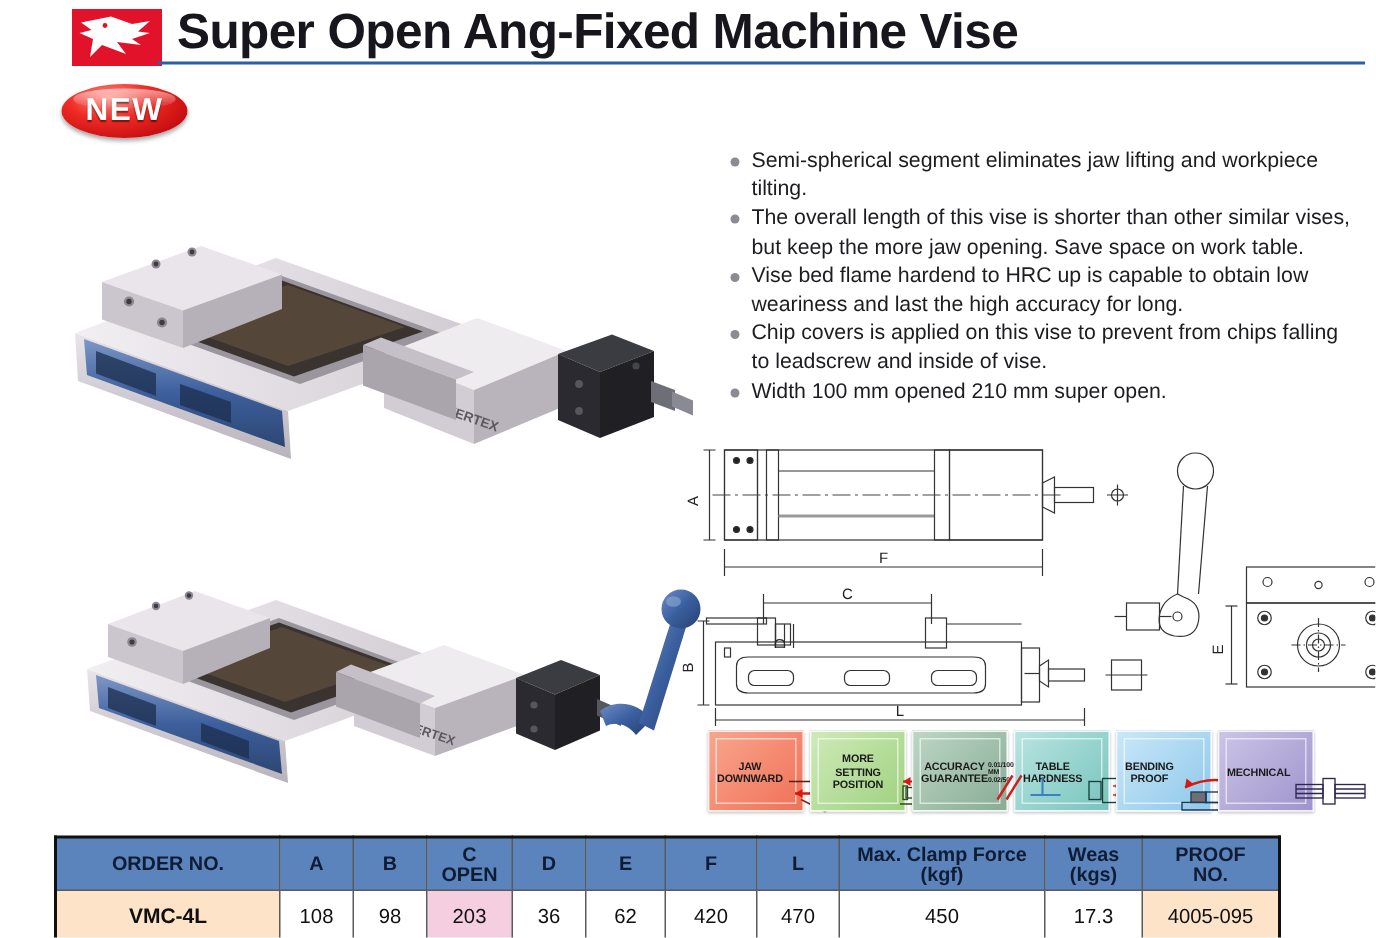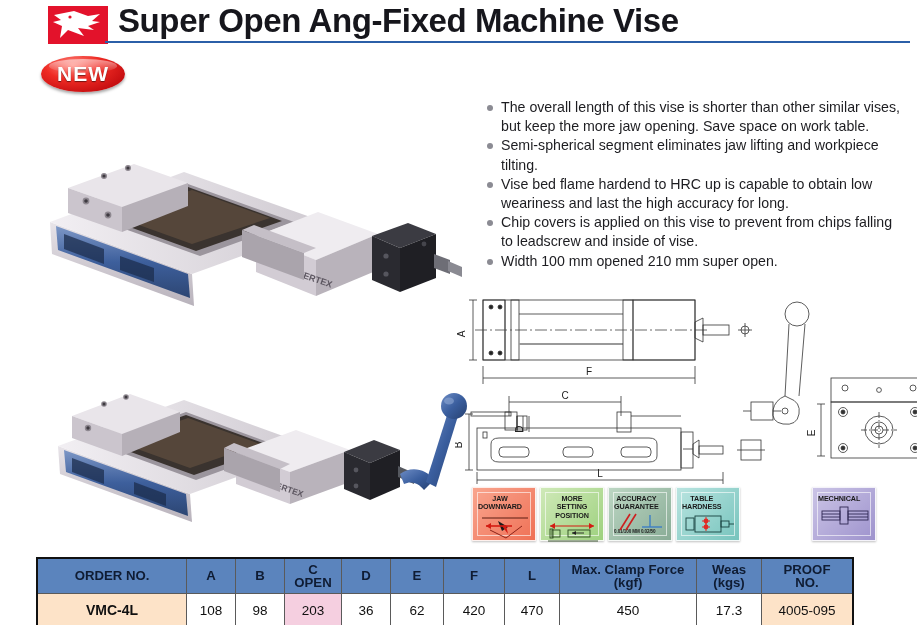--- a/index.html
+++ b/index.html
@@ -75,21 +75,21 @@
     position:absolute;top:0;width:64px;height:54px;
     border:1px solid rgba(255,255,255,.85);
     box-sizing:border-box;
     display:block;
     box-shadow:0 1px 2px rgba(0,0,0,.25);
   }
   .badge .inner{
     position:absolute;left:4px;top:4px;right:4px;bottom:4px;
     border:1px solid rgba(255,255,255,.6);
     box-sizing:border-box;
-    display:flex;flex-direction:column;align-items:flex-start;
+    display:flex;flex-direction:row;align-items:center;
     padding-top:2px;
   }
   .badge .blabel{
     font-size:7.2px;font-weight:bold;line-height:8.4px;
     text-align:center;letter-spacing:-0.1px;
     white-space:pre-line;
   }
   .badge .bart{flex:1;width:100%;position:relative;}
   .badge .bart svg{position:absolute;left:0;top:0;}
   .badge .bfine{
@@ -278,25 +278,25 @@
       <path d="M352 140 C 362 132, 378 134, 386 146 L 376 156 C 370 148, 362 147, 356 150 Z" fill="url(#handG)"></path>
       <path d="M378 148 L400 78 L410 82 L388 153 Z" fill="url(#handG)"></path>
       <circle cx="406" cy="72" r="13" fill="url(#handG)"></circle>
       <ellipse cx="401" cy="67" rx="5" ry="3.5" fill="#8fa9d4" opacity=".6"></ellipse>
     </svg>
   </div>
 
   <div class="bullets">
     <div class="bullet">
       <span class="dot"></span>
-      <span>The overall length of this vise is shorter than other similar vises, but keep the more jaw opening. Save space on work table.</span>
+      <span>Semi-spherical segment eliminates jaw lifting and workpiece tilting.</span>
     </div>
     <div class="bullet">
       <span class="dot"></span>
-      <span>Semi-spherical segment eliminates jaw lifting and workpiece tilting.</span>
+      <span>The overall length of this vise is shorter than other similar vises, but keep the more jaw opening. Save space on work table.</span>
     </div>
     <div class="bullet">
       <span class="dot"></span>
       <span>Vise bed flame hardend to HRC up is capable to obtain low weariness and last the high accuracy for long.</span>
     </div>
     <div class="bullet">
       <span class="dot"></span>
       <span>Chip covers is applied on this vise to prevent from chips falling to leadscrew and inside of vise.</span>
     </div>
     <div class="bullet">
@@ -505,20 +505,38 @@
             <line x1="6" y1="18" x2="16" y2="2" stroke="#cc2020" stroke-width="1.6"></line>
             <line x1="12" y1="18" x2="22" y2="2" stroke="#cc2020" stroke-width="1.6"></line>
             <line x1="36" y1="3" x2="36" y2="15" stroke="#3d7fc4" stroke-width="1.4"></line>
             <line x1="28" y1="15" x2="48" y2="15" stroke="#3d7fc4" stroke-width="1.4"></line>
           </svg>
         </div>
         <div class="bfine">0.01/100 MM  0.02/50</div>
       </div>
     </div>
 
+    <div class="badge" style="left:272px;background:linear-gradient(135deg,#c9e7f8,#8ec7ea);">
+      <div class="inner">
+        <div class="blabel">BENDING
+PROOF</div>
+        <div class="bart">
+          <svg width="56" height="28" viewBox="0 0 56 28">
+            <path d="M8 10 q20 -10 40 0" stroke="#d31b12" stroke-width="1.6" fill="none"></path>
+            <path d="M8 10 l1 -6 l5 4 z" fill="#d31b12"></path>
+            <path d="M48 10 l-1 -6 l-5 4 z" fill="#d31b12"></path>
+            <g stroke="#1d3a52" fill="none" stroke-width="0.9">
+              <rect x="12" y="13" width="10" height="7" fill="#6e6e76"></rect>
+              <rect x="22" y="13" width="22" height="7"></rect>
+              <path d="M6 20 l44 0 l0 5 l-44 0 z"></path>
+            </g>
+          </svg>
+        </div>
+      </div>
+    </div>
 
     <div class="badge" style="left:340px;background:linear-gradient(135deg,#cbc4e6,#9e93cd);">
       <div class="inner">
         <div class="blabel">MECHNICAL</div>
         <div class="bart">
           <svg width="56" height="26" viewBox="0 0 56 26">
             <g stroke="#2e2752" fill="none" stroke-width="0.9">
               <rect x="4" y="8" width="18" height="9"></rect>
               <line x1="4" y1="11" x2="22" y2="11"></line>
               <line x1="4" y1="14" x2="22" y2="14"></line>

